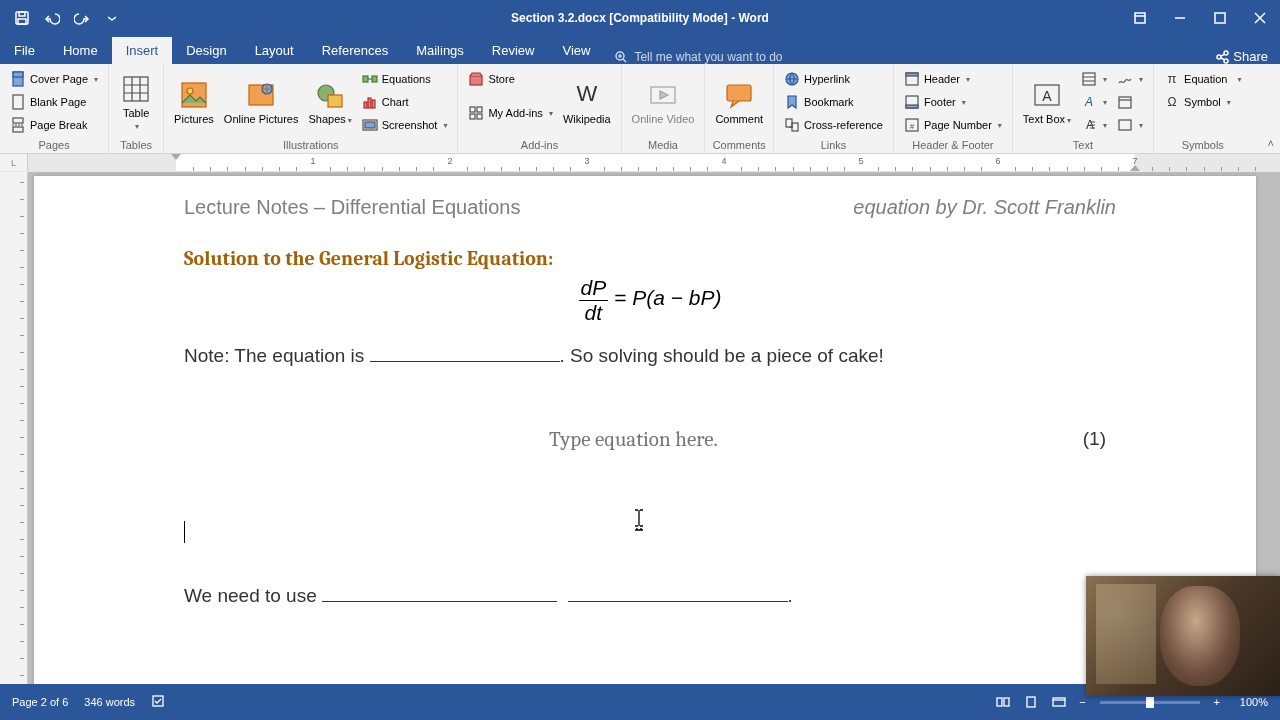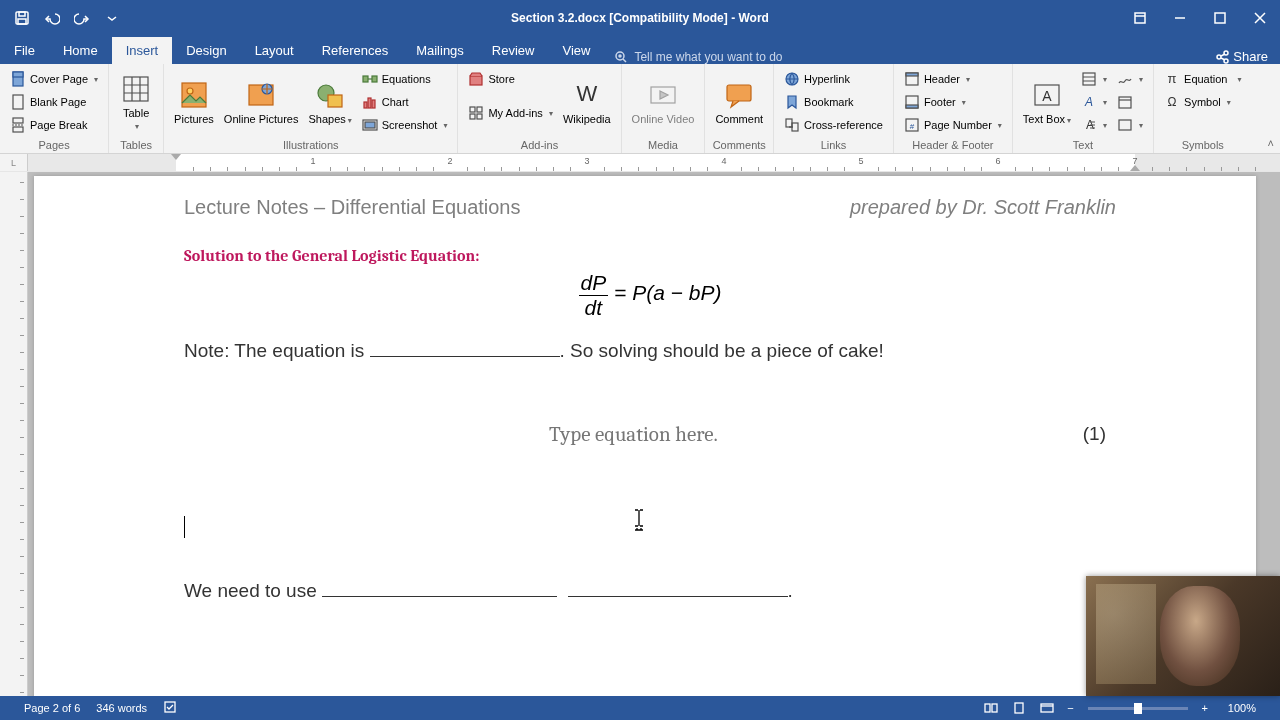--- a/index.html
+++ b/index.html
@@ -55,36 +55,36 @@
 .ruler .marker-indent { position:absolute; top:0; left:148px; width:0; height:0; border-left:5px solid transparent; border-right:5px solid transparent; border-top:6px solid #aaa; transform:translateX(-50%);}
 .ruler .marker-right { position:absolute; top:11px; right:145px; width:0; height:0; border-left:5px solid transparent; border-right:5px solid transparent; border-bottom:6px solid #aaa; transform:translateX(50%);}
 
 
 .doc-area { position: absolute; top: 172px; left: 0; right: 0; bottom: 24px; background: #bdbdbd; display: flex; }
 .vruler { width: 28px; background: #f3f3f3; border-right: 1px solid #ccc; position: relative; }
 .vruler .vtick { position:absolute; left:20px; width:4px; height:1px; background:#999; }
 .page { background: #fff; margin-left: 6px; margin-top: 4px; width: 1222px; height: 100%; box-shadow: 0 0 4px rgba(0,0,0,0.2); position: relative; padding: 20px 140px 20px 150px; }
 .doc-header { display: flex; justify-content: space-between; color: #7f7f7f; font-family: "Segoe UI", sans-serif; font-size: 20px; margin-bottom: 28px; }
 .doc-header .prep { font-style: italic; }
-.doc-h1 { font-family: Cambria, Georgia, serif; font-weight: bold; font-size: 16px; color: #be185d; margin-bottom: 6px; }
+.doc-h1 { font-family: Cambria, Georgia, serif; font-weight: bold; font-size: 20px; color: #a16207; margin-bottom: 6px; }
 .doc-eq { font-family: Cambria, Georgia, serif; font-size: 21px; font-style: italic; text-align: center; margin: 4px 0 18px 0; }
 .doc-eq .frac { display: inline-block; vertical-align: middle; text-align: center; }
 .doc-eq .frac .num { display: block; border-bottom: 1.5px solid #000; padding: 0 2px; }
 .doc-eq .frac .den { display: block; padding: 0 2px; }
 .doc-p { font-family: "Segoe UI", sans-serif; font-size: 19px; color: #333; margin-bottom: 10px; }
 .blank { display: inline-block; border-bottom: 1.5px solid #333; height: 1em; vertical-align: baseline; }
 .eq-placeholder-row { display: flex; align-items: center; margin: 60px 0 30px 0; }
 .eq-placeholder { flex: 1; text-align: center; font-family: Cambria, Georgia, serif; font-size: 21px; color: #767676; }
 .eq-num { font-family: "Segoe UI", sans-serif; font-size: 19px; color: #333; padding-right: 10px; }
 .text-cursor { display: inline-block; width: 1px; height: 22px; background: #000; vertical-align: middle; margin-top: 40px; }
 .ibeam-cursor { position: absolute; left: 598px; top: 332px; }
 .ibeam-cursor svg { width: 14px; height: 24px; stroke: #000; fill: none; stroke-width: 1.3; }
 
 
-.statusbar { position: absolute; bottom: 0; left: 0; right: 0; height: 24px; background: #2b579a; color: #fff; display: flex; align-items: center; font-size: 11px; padding: 0 24px; gap: 16px; }
+.statusbar { position: absolute; bottom: 0; left: 0; right: 0; height: 36px; background: #2b579a; color: #fff; display: flex; align-items: center; font-size: 11px; padding: 0 12px; gap: 16px; }
 .statusbar .sb-right { margin-left: auto; display: flex; align-items: center; gap: 4px; }
 .statusbar .view-btn { width: 24px; height: 20px; display: flex; align-items: center; justify-content: center; cursor: pointer; }
 .statusbar .view-btn svg { width: 14px; height: 14px; stroke: #fff; fill: none; stroke-width: 1.3; }
 .statusbar .zoom-slider { width: 100px; height: 3px; background: #6a85b6; position: relative; margin: 0 6px; }
 .statusbar .zoom-thumb { position: absolute; left: 50%; top: -4px; width: 8px; height: 11px; background: #fff; transform: translateX(-50%); }
 .statusbar .proof-icon svg { width:14px; height:14px; stroke:#fff; fill:none; stroke-width:1.3; }
 
 
 .webcam { position: absolute; right: 0; bottom: 24px; width: 194px; height: 120px; background: linear-gradient(135deg, #8a7050 0%, #4a3828 50%, #2a2018 100%); box-shadow: 0 0 6px rgba(0,0,0,0.4); }
 .webcam::before { content:""; position:absolute; left:10px; top:8px; width:60px; height:100px; background: radial-gradient(circle at 30% 30%, #d8c8a8, #a89068); opacity:0.4; }
@@ -648,21 +648,21 @@
       <div class="vtick" style="top: 452px;"></div>
       <div class="vtick" style="top: 469px;"></div>
       <div class="vtick" style="top: 486px;"></div>
       <div class="vtick" style="top: 503px;"></div>
       <div class="vtick" style="top: 520px;"></div>
       <div class="vtick" style="top: 537px;"></div>
     </div>
   <div class="page">
     <div class="doc-header">
       <span>Lecture Notes – Differential Equations</span>
-      <span class="prep">prepared by Dr. Scott Franklin</span>
+      <span class="prep">equation by Dr. Scott Franklin</span>
     </div>
     <div class="doc-h1">Solution to the General Logistic Equation:</div>
     <div class="doc-eq">
       <span class="frac"><span class="num">dP</span><span class="den">dt</span></span><span> = P(a − bP)</span>
     </div>
     <div class="doc-p">
       <span>Note: The equation is </span><span class="blank" style="width:190px"></span><span>.  So solving should be a piece of cake!</span>
     </div>
     <div class="eq-placeholder-row">
       <div class="eq-placeholder">Type equation here.</div>

